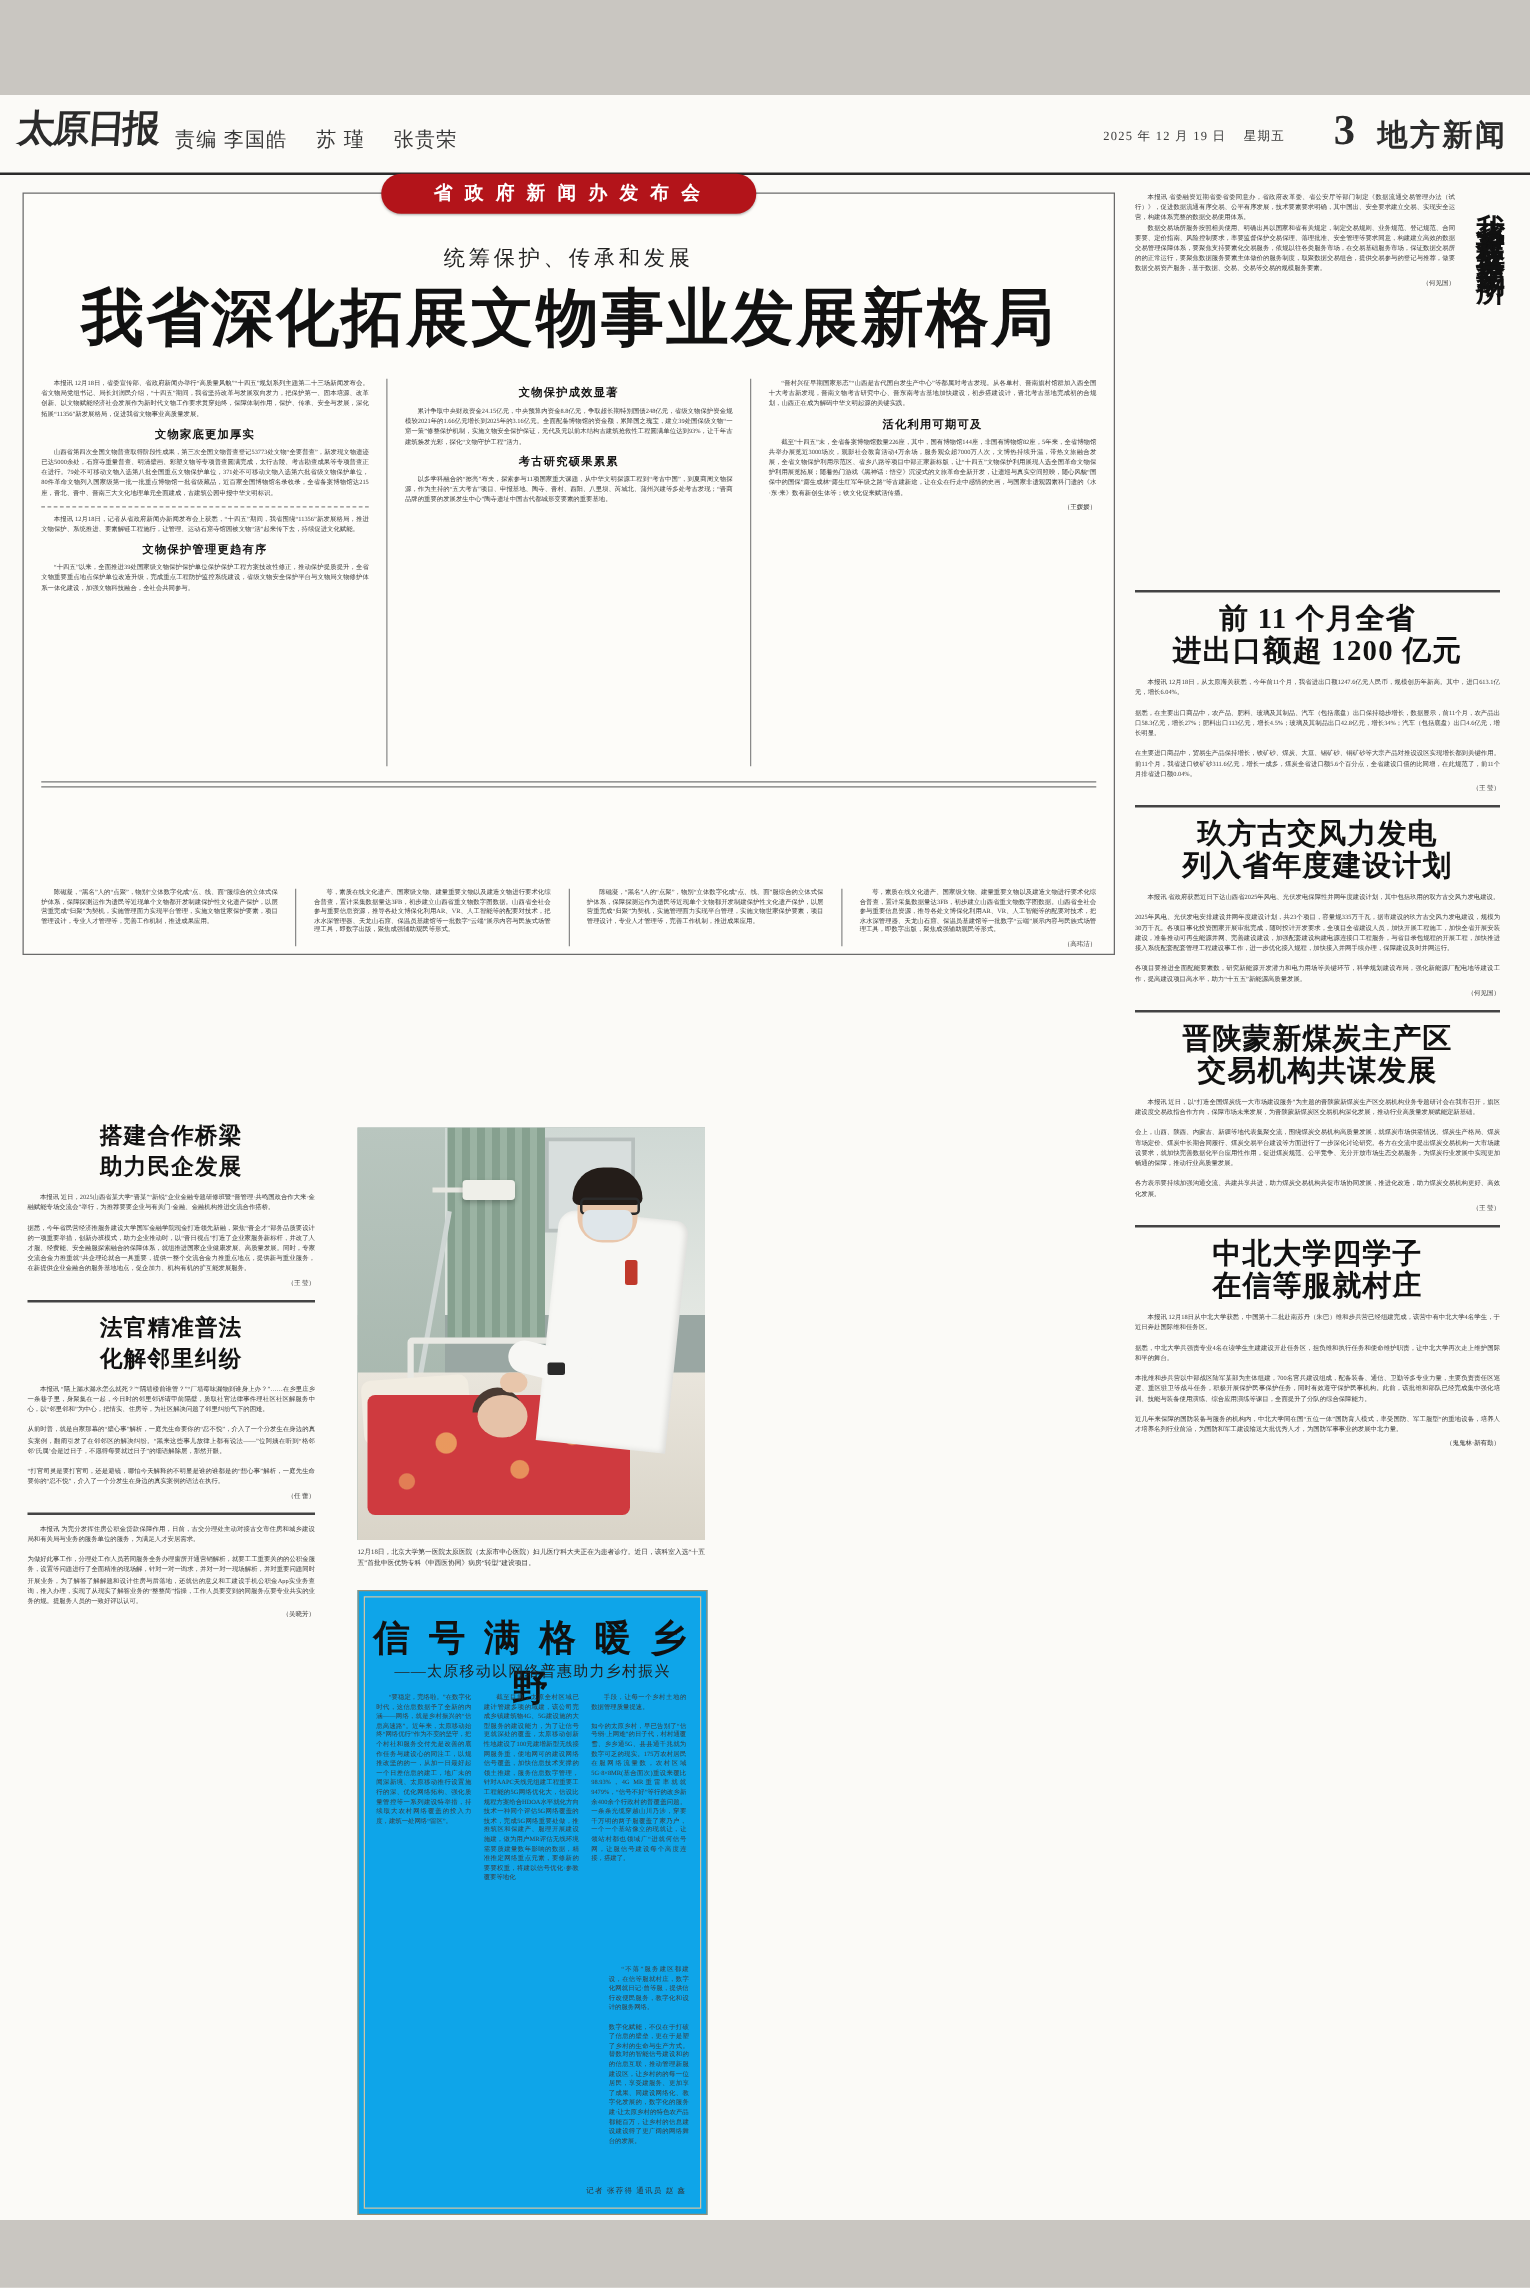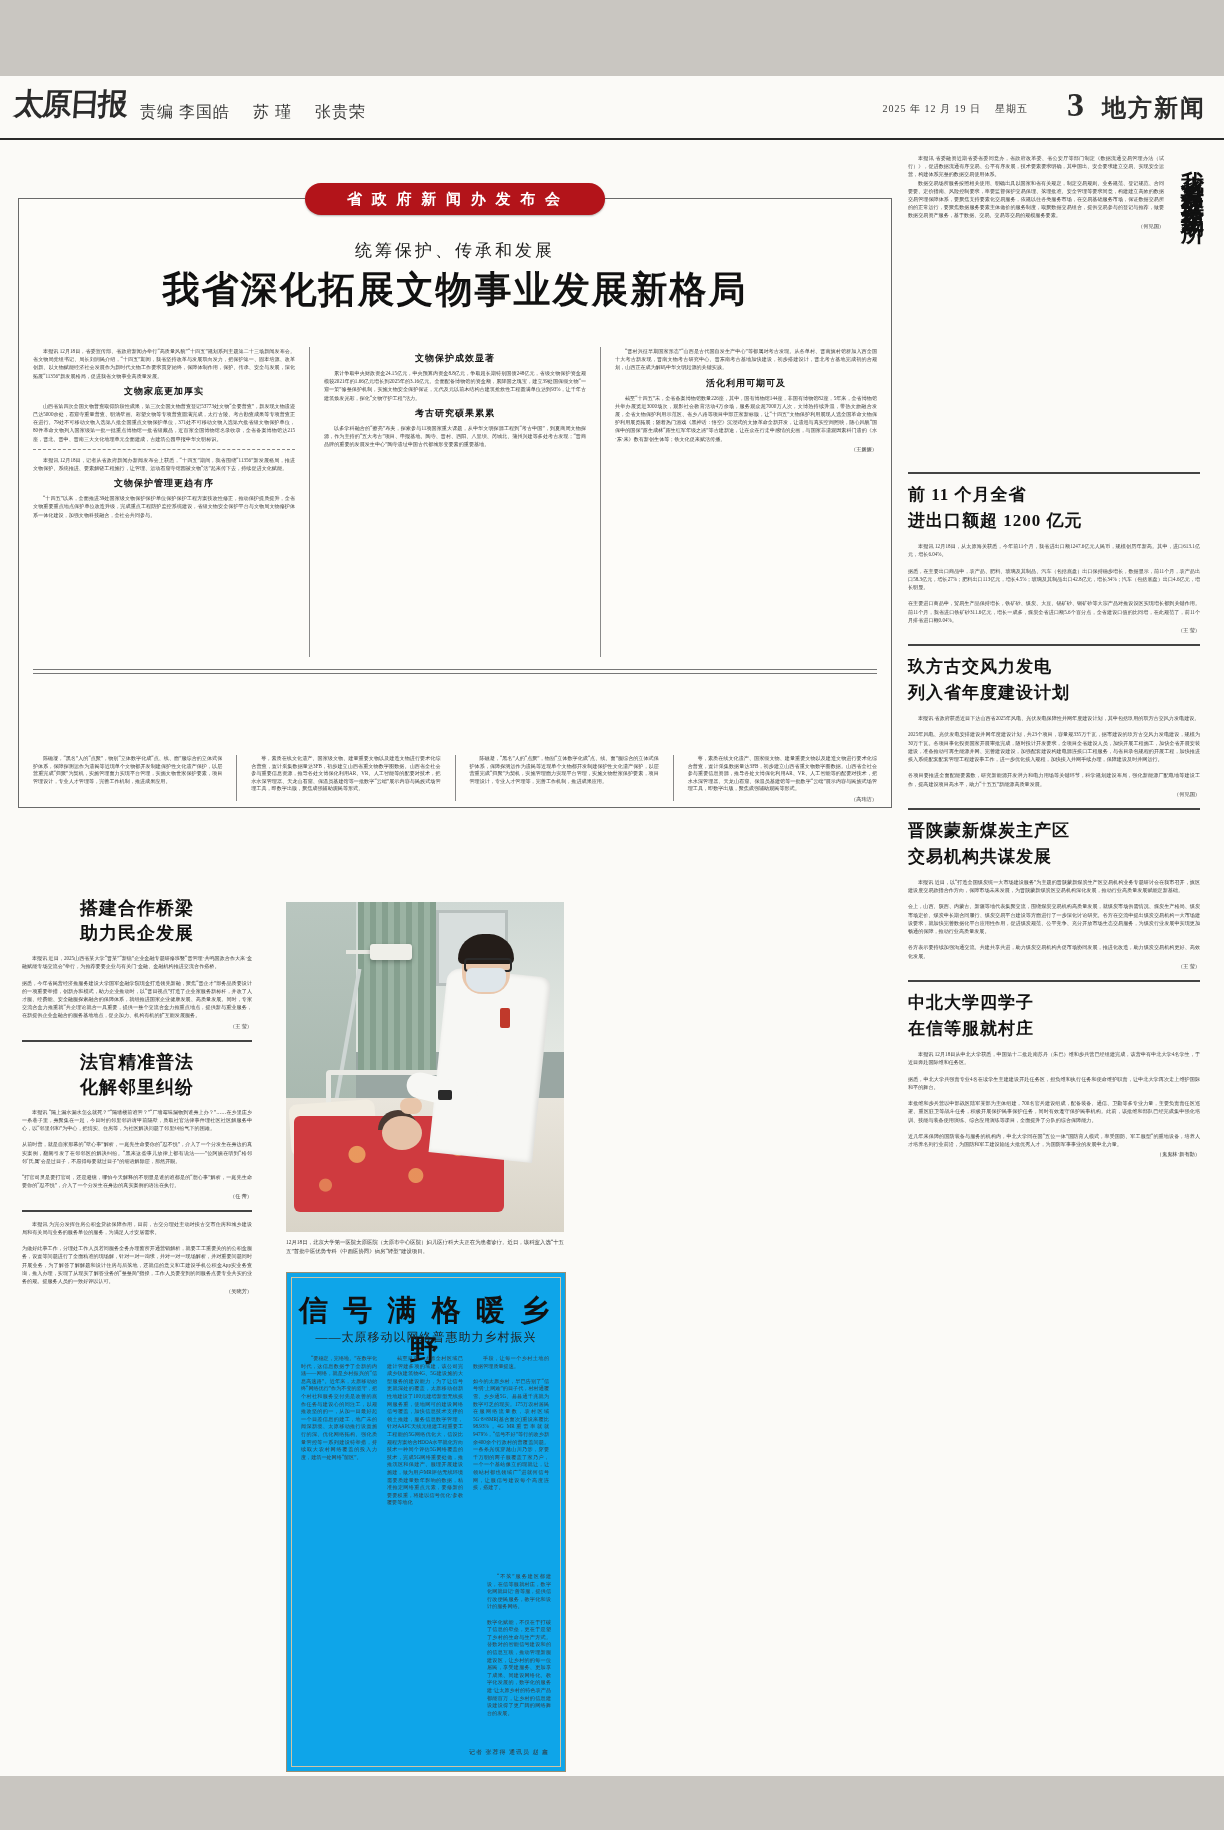--- a/index.html
+++ b/index.html
@@ -46,36 +46,36 @@
     position:absolute;right:18px;top:16px;
     font-size:24px;font-weight:bold;color:#2b2b2b;letter-spacing:2px;
   }
   
   .vsmall{font-size:5.1px;line-height:8.2px;color:#3b3b3b;text-align:justify;}
   .vsmall.tight{line-height:7.6px;}
   .ind{text-indent:10px;}
   
   .topbox{
     position:absolute;left:18px;top:78px;width:872px;height:608px;
-    border:1px solid #6a6a6a;background:#fdfcf9;margin-top:44px;
+    border:1px solid #6a6a6a;background:#fdfcf9;
   }
   .pill{
     position:absolute;left:50%;top:-16px;transform:translateX(-50%);
     width:300px;height:32px;background:#b3141a;border-radius:16px;
     color:#fff;font-size:15px;font-weight:bold;letter-spacing:3px;
     text-align:center;line-height:32px;
     box-shadow:0 1px 2px rgba(0,0,0,.3);
   }
   .kicker{
     position:absolute;left:0;top:40px;width:100%;
     text-align:center;font-size:17px;color:#222;letter-spacing:3px;
   }
   .mainhead{
     position:absolute;left:0;top:66px;width:100%;
-    text-align:center;font-size:37px;font-weight:bold;color:#111;
+    text-align:center;font-size:50px;font-weight:bold;color:#111;
     letter-spacing:2px;
   }
   .topcols{
     position:absolute;left:14px;top:148px;width:844px;height:310px;
     display:flex;gap:14px;
   }
   .tc{width:272px;}
   .tcdiv{width:1px;background:#8a8a8a;}
   .subhd{
     font-size:9px;font-weight:bold;color:#151515;text-align:center;
@@ -103,21 +103,21 @@
   .rail{
     position:absolute;left:908px;top:76px;width:300px;height:1620px;
   }
   .vtitle{
     position:absolute;right:0;top:0;width:34px;
     writing-mode:vertical-rl;text-orientation:upright;
     font-size:23px;font-weight:bold;color:#111;letter-spacing:5px;
     height:300px;
   }
   .railhead{
-    font-size:17px;font-weight:bold;color:#111;text-align:left;
+    font-size:23px;font-weight:bold;color:#111;text-align:center;
     letter-spacing:1px;line-height:26px;
   }
   .hsep{border-top:2px solid #444;margin:10px 0 8px;}
   
   .lcol{
     position:absolute;left:22px;top:820px;width:230px;
   }
   .lhead{
     font-size:18px;font-weight:bold;color:#111;text-align:center;
     line-height:25px;letter-spacing:1px;

